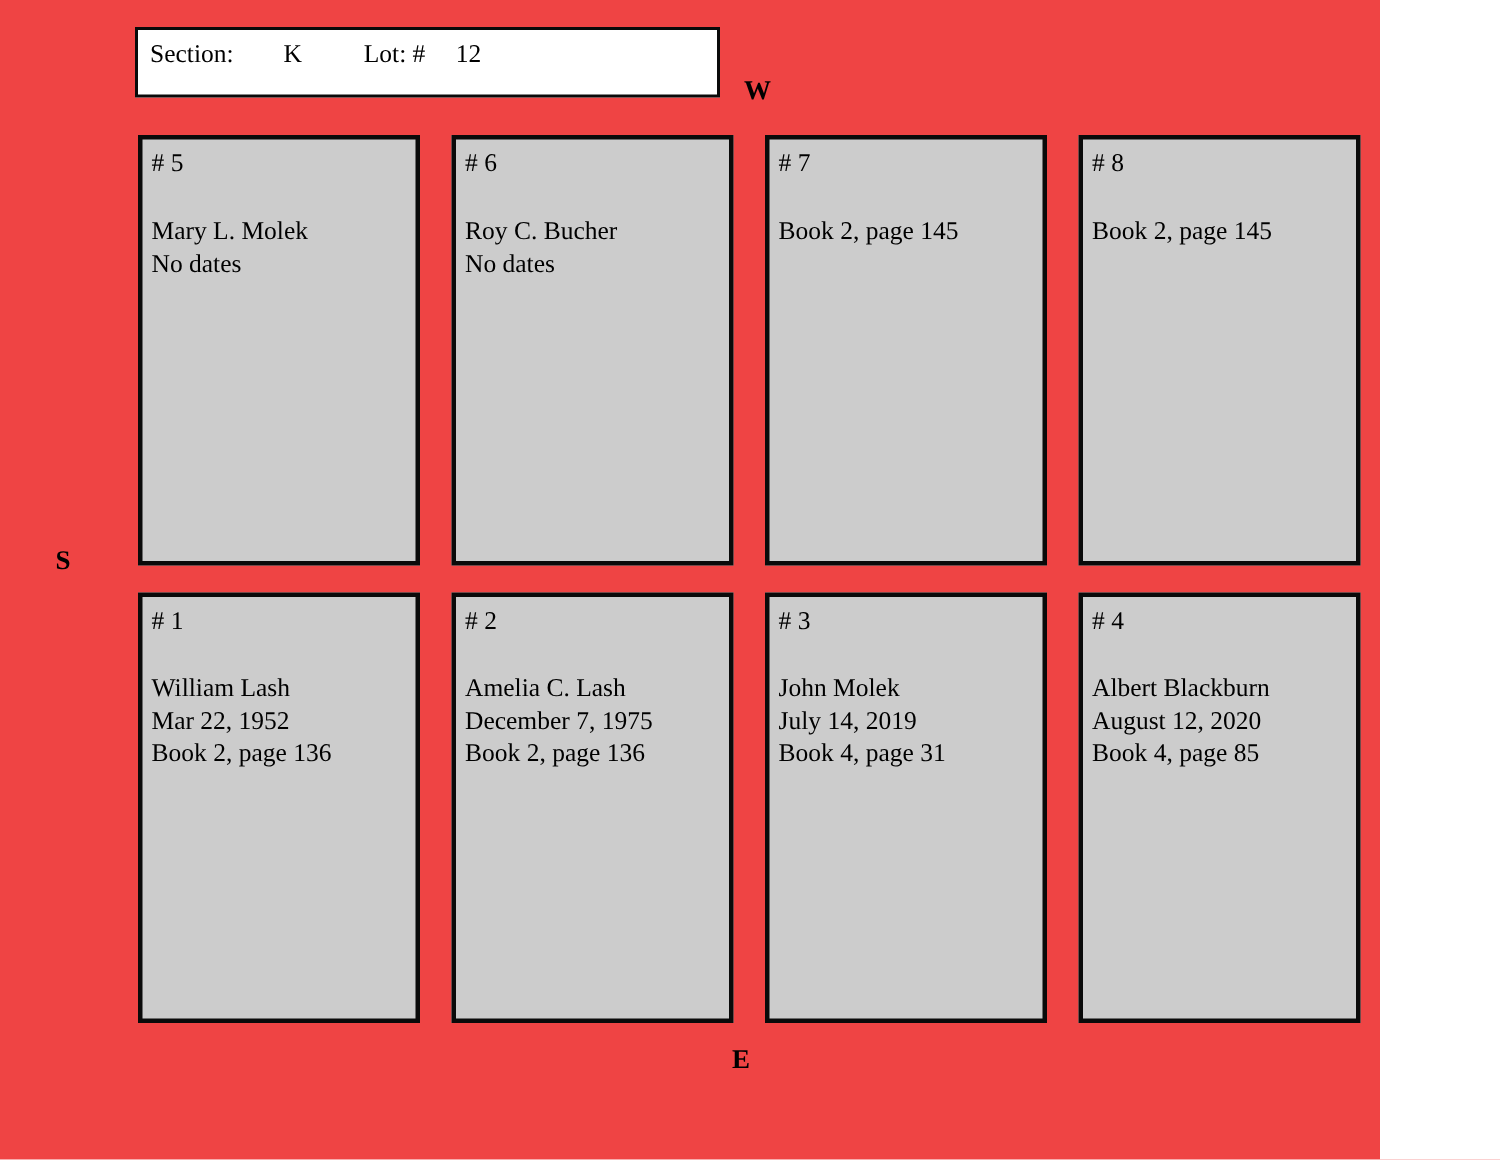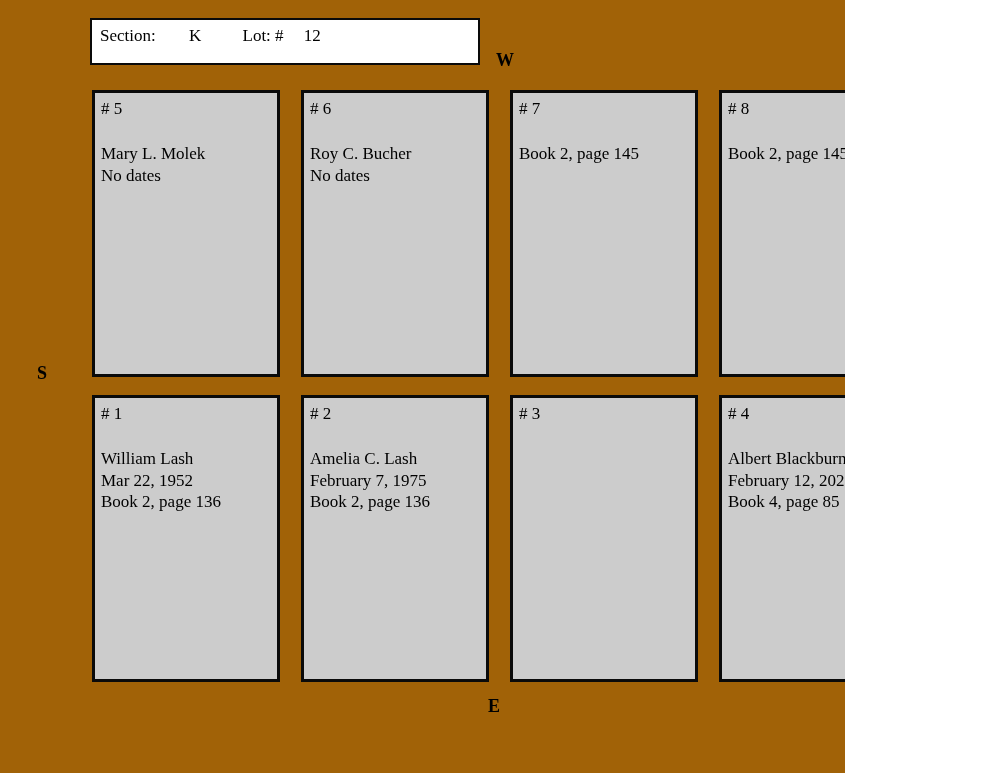--- a/index.html
+++ b/index.html
@@ -1,20 +1,20 @@
 <!DOCTYPE html>
 <html><head>
 <meta charset="utf-8">
 <style>
   html, body { margin: 0; padding: 0; background: #ffffff; }
   .canvas {
     position: relative;
-    width: 845px;
+    width: 920px;
     height: 773px;
-    background: #a16207;
+    background: #ef4444;
     font-family: "Liberation Serif", "DejaVu Serif", serif;
     color: #000000;
     overflow: hidden;
   }
   .header-box {
     position: absolute;
     left: 90px;
     top: 18px;
     width: 390px;
     height: 47px;
@@ -106,29 +106,32 @@
     <div class="plot">
       <div class="plot-number"># 1</div>
       <div class="plot-details">William Lash
 Mar 22, 1952
 Book 2, page 136</div>
     </div>
 
     <div class="plot">
       <div class="plot-number"># 2</div>
       <div class="plot-details">Amelia C. Lash
-February 7, 1975
+December 7, 1975
 Book 2, page 136</div>
     </div>
 
     <div class="plot">
       <div class="plot-number"># 3</div>
+      <div class="plot-details">John Molek
+July 14, 2019
+Book 4, page 31</div>
     </div>
 
     <div class="plot">
       <div class="plot-number"># 4</div>
       <div class="plot-details">Albert Blackburn
-February 12, 2020
+August 12, 2020
 Book 4, page 85</div>
     </div>
 
   </div>
 </div>
 
 </body></html>

